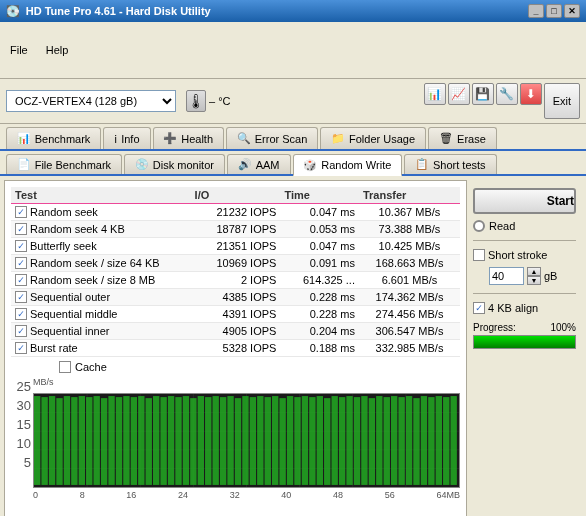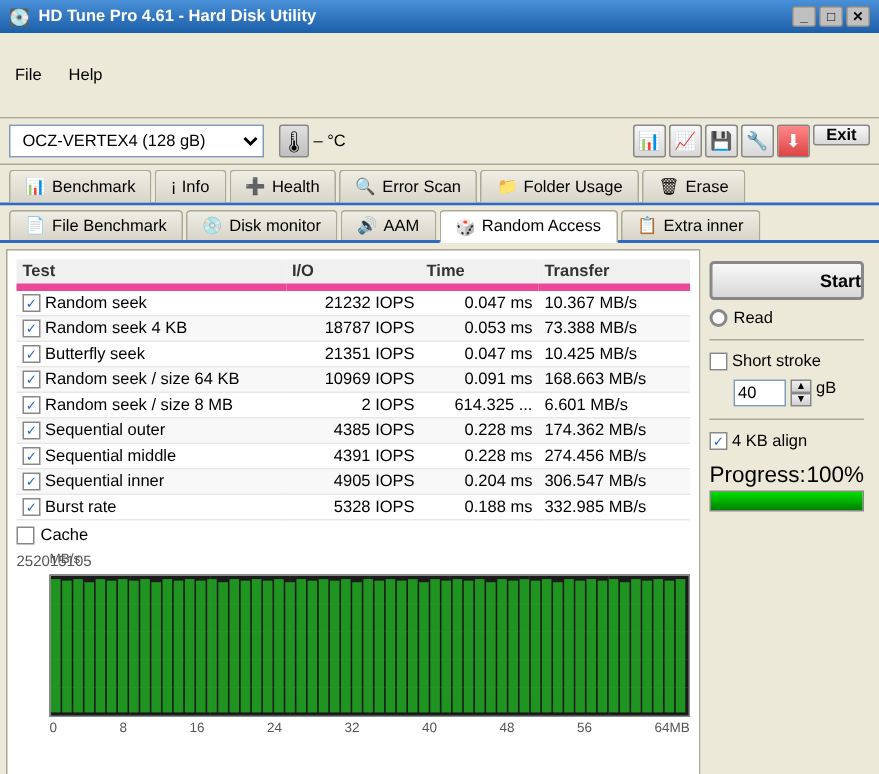--- a/index.html
+++ b/index.html
@@ -70,28 +70,28 @@
     }
     .temp-icon {
       width: 20px; height: 22px;
       background: linear-gradient(to bottom, #e0e0e0, #c0c0c0);
       border: 1px solid #888;
       border-radius: 2px;
       display: flex; align-items: center; justify-content: center;
       font-size: 14px;
     }
     .toolbar-btn {
-      height: 14px;
+      height: 36px;
       background: linear-gradient(to bottom, #f8f8f8, #d8d8d8);
       border: 1px solid #888;
       border-radius: 2px;
       padding: 0 8px;
       cursor: pointer;
       font-size: 11px;
-      font-weight: bold;
+      font-weight: normal;
     }
     .toolbar-icons { display: flex; gap: 2px; margin-left: auto; }
     .icon-btn {
       width: 22px; height: 22px;
       background: linear-gradient(to bottom, #f8f8f8, #d8d8d8);
       border: 1px solid #888;
       border-radius: 2px;
       display: flex; align-items: center; justify-content: center;
       cursor: pointer;
       font-size: 12px;
@@ -169,49 +169,50 @@
     }
     
     .data-table {
       width: 100%;
       border-collapse: collapse;
       font-size: 11px;
     }
     .data-table th {
       text-align: left;
       padding: 2px 4px;
-      border-bottom: 5px solid #ec4899;
+      border-bottom: 1px solid #ec4899;
       font-weight: bold;
       background: #f0f0f0;
       color: #333;
     }
     .data-table td {
       padding: 2px 4px;
       border-bottom: 1px solid #e8e8e8;
     }
     .data-table tr:nth-child(even) td { background: #f8f8f8; }
     .col-test { width: 160px; }
     .col-io { width: 80px; text-align: right; }
     .col-time { width: 70px; text-align: right; }
-    .col-transfer { width: 90px; text-align: left; }
+    .col-transfer { width: 90px; text-align: center; }
     .checkbox-cell { display: flex; align-items: center; gap: 3px; }
     .chk {
       width: 12px; height: 12px;
       border: 1px solid #888;
       background: white;
       display: inline-flex; align-items: center; justify-content: center;
       font-size: 9px;
       color: #316ac5;
     }
     
     .cache-row {
       margin-top: 4px;
       display: flex;
       align-items: center;
       gap: 4px;
+      margin-left: 48px;
     }
     
     .chart-area {
       margin-top: 6px;
       height: 95px;
       border: 1px solid #888;
       background: #1a1a1a;
       position: relative;
       overflow: hidden;
     }
@@ -244,40 +245,40 @@
       background: white;
       display: flex; align-items: center; justify-content: center;
     }
     .radio-circle.selected::after {
       content: '';
       width: 6px; height: 6px;
       border-radius: 50%;
       background: #316ac5;
     }
     .divider { height: 1px; background: #aca899; margin: 2px 0; }
-    .option-row { display: flex; align-items: flex-start; gap: 3px; font-size: 11px; }
+    .option-row { display: flex; align-items: center; gap: 3px; font-size: 11px; }
     .spinbox {
       width: 35px; height: 18px;
       border: 1px solid #7f9db9;
       display: flex; align-items: center;
       background: white;
       padding: 0 2px;
       font-size: 11px;
     }
     .spinbox-btn { display: flex; flex-direction: column; }
     .spin-up, .spin-down {
       width: 14px; height: 9px;
       background: linear-gradient(to bottom, #f0f0f0, #d0d0d0);
       border: 1px solid #888;
       display: flex; align-items: center; justify-content: center;
       cursor: pointer;
       font-size: 7px;
     }
     .progress-section { margin-top: 2px; }
-    .progress-label { font-size: 15px; display: flex; justify-content: space-between; }
+    .progress-label { font-size: 10px; display: flex; justify-content: space-between; }
     .progress-bar-bg {
       height: 14px;
       background: #c0c0c0;
       border: 1px solid #888;
       margin-top: 2px;
     }
     .progress-bar-fill {
       height: 100%;
       background: linear-gradient(to bottom, #00e000, #008000);
     }
@@ -356,25 +357,25 @@
   <div class="subtab">
     <span>💿</span>
     <span>Disk monitor</span>
   </div>
   <div class="subtab">
     <span>🔊</span>
     <span>AAM</span>
   </div>
   <div class="subtab active">
     <span>🎲</span>
-    <span>Random Access</span>
+    <span>Random Write</span>
   </div>
   <div class="subtab">
     <span>📋</span>
-    <span>Extra inner</span>
+    <span>Short tests</span>
   </div>
 </div>
 
 <div class="main-content">
 
   <div class="left-panel">
     <table class="data-table">
       <thead>
         <tr>
           <th class="col-test">Test</th>
@@ -484,23 +485,23 @@
     <td class="col-transfer">332.985 MB/s</td>
   </tr>
         </tbody>
     </table>
     <div class="cache-row">
       <div class="chk"></div>
       <span>Cache</span>
     </div>
 
     <div style="display:flex;align-items:flex-start;margin-top:4px;">
-      <div style="display:flex;flex-direction:row;justify-content:space-between;height:95px;padding:2px 0;text-align:center;margin-right:2px;font-size:10px;color:#555;width:20px;">
+      <div style="display:flex;flex-direction:column;justify-content:space-between;height:95px;padding:2px 0;text-align:right;margin-right:2px;font-size:13px;color:#555;width:20px;">
         <span>25</span>
-        <span>20</span>
+        <span>30</span>
         <span>15</span>
         <span>10</span>
         <span>5</span>
       </div>
       <div style="flex:1;">
         <div style="font-size:9px;color:#555;margin-bottom:1px;">MB/s</div>
         <div class="chart-area">
           <svg width="100%" height="100%" viewBox="0 0 400 90" preserveAspectRatio="none">
 
             <line x1="0" y1="18" x2="400" y2="18" stroke="#333" stroke-width="0.5"></line>

